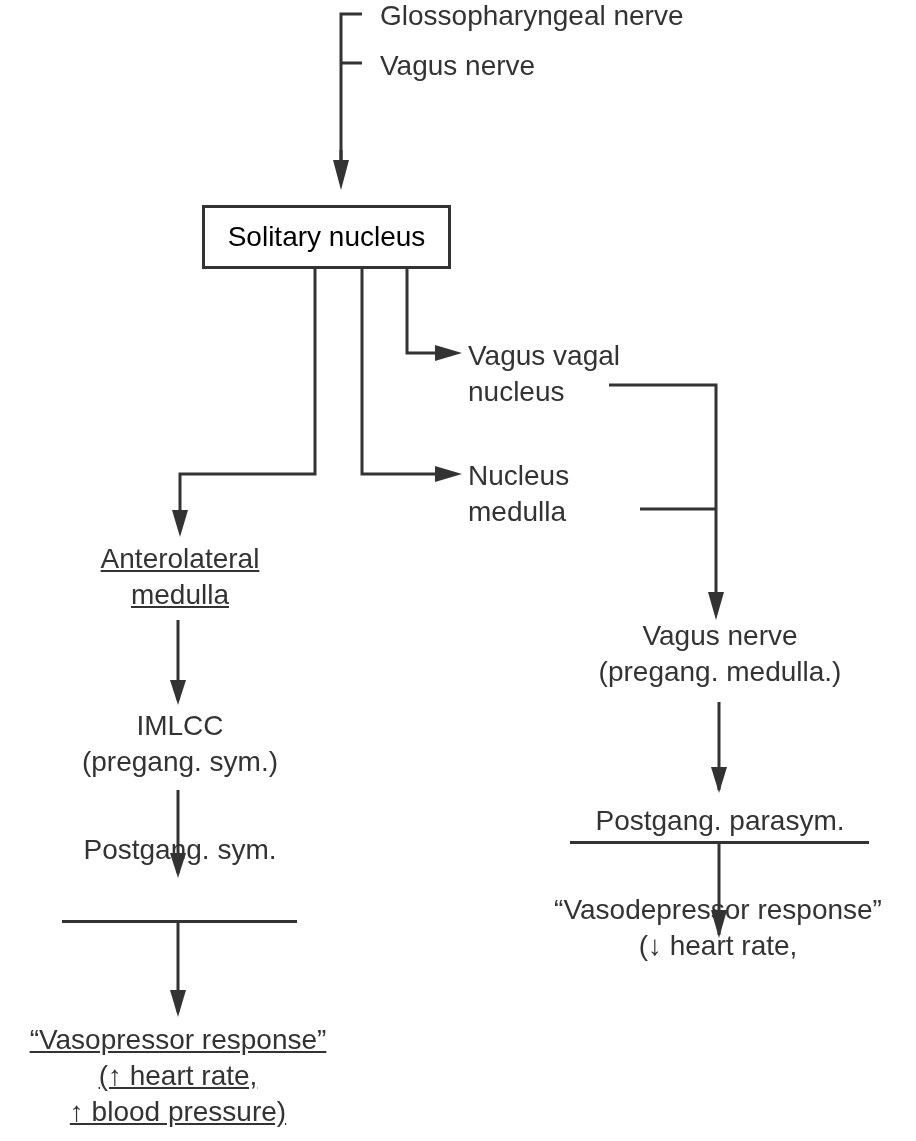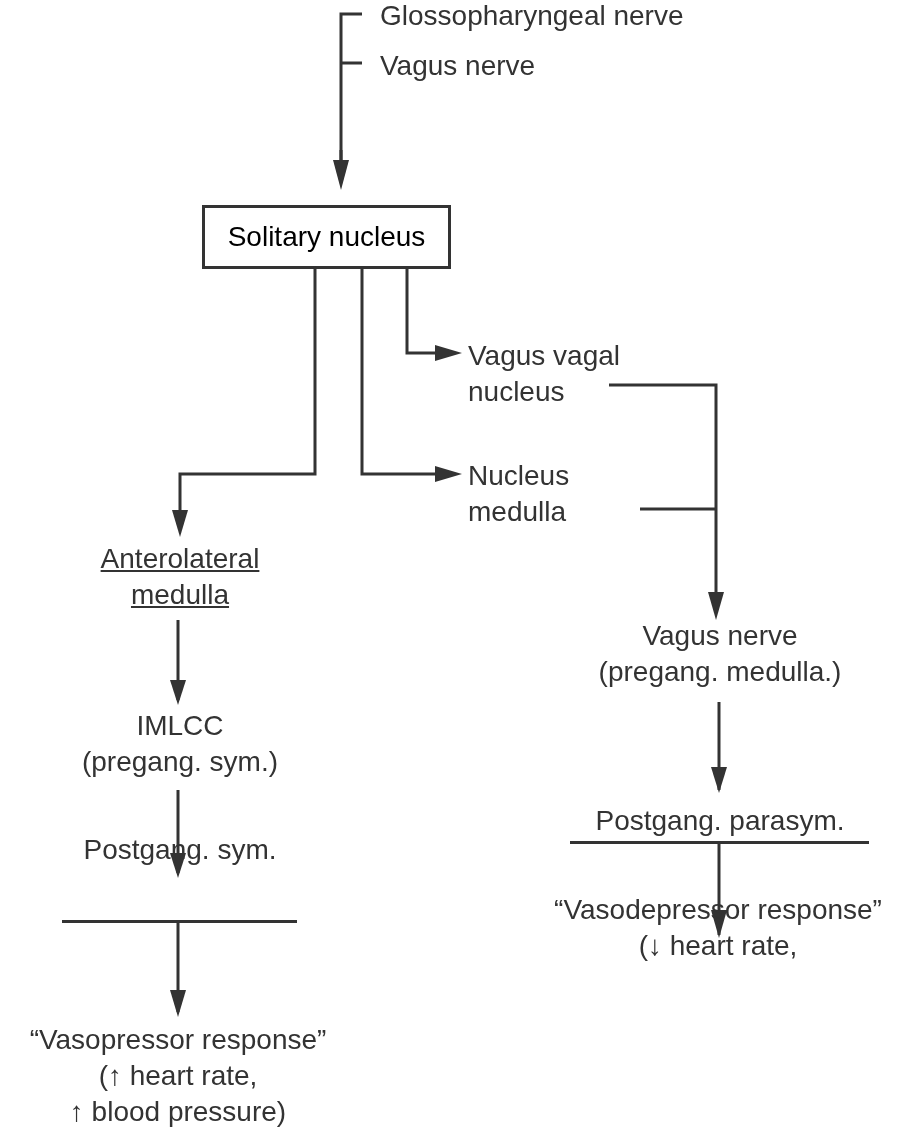--- a/index.html
+++ b/index.html
@@ -85,17 +85,17 @@
 <div class="lbl c" style="left:30px; width:300px; top:541px;text-decoration:underline;">
   <div>Anterolateral</div>
   <div>medulla</div>
 </div>
 <div class="lbl c" style="left:30px; width:300px; top:708px;">
   <div>IMLCC</div>
   <div>(pregang. sym.)</div>
 </div>
 <div class="lbl c" style="left:30px; width:300px; top:832px;">Postgang. sym.</div>
 <div class="ul" style="left:62px; width:235px; top:920px;"></div>
-<div class="lbl c" style="left:0px; width:356px; top:1022px;">
+<div class="lbl c" style="left:0px; width:356px; top:1022px;text-decoration:underline;">
   <div>“Vasopressor response”</div>
   <div>(↑ heart rate,</div>
   <div>↑ blood pressure)</div>
 </div>
 
 </body></html>

